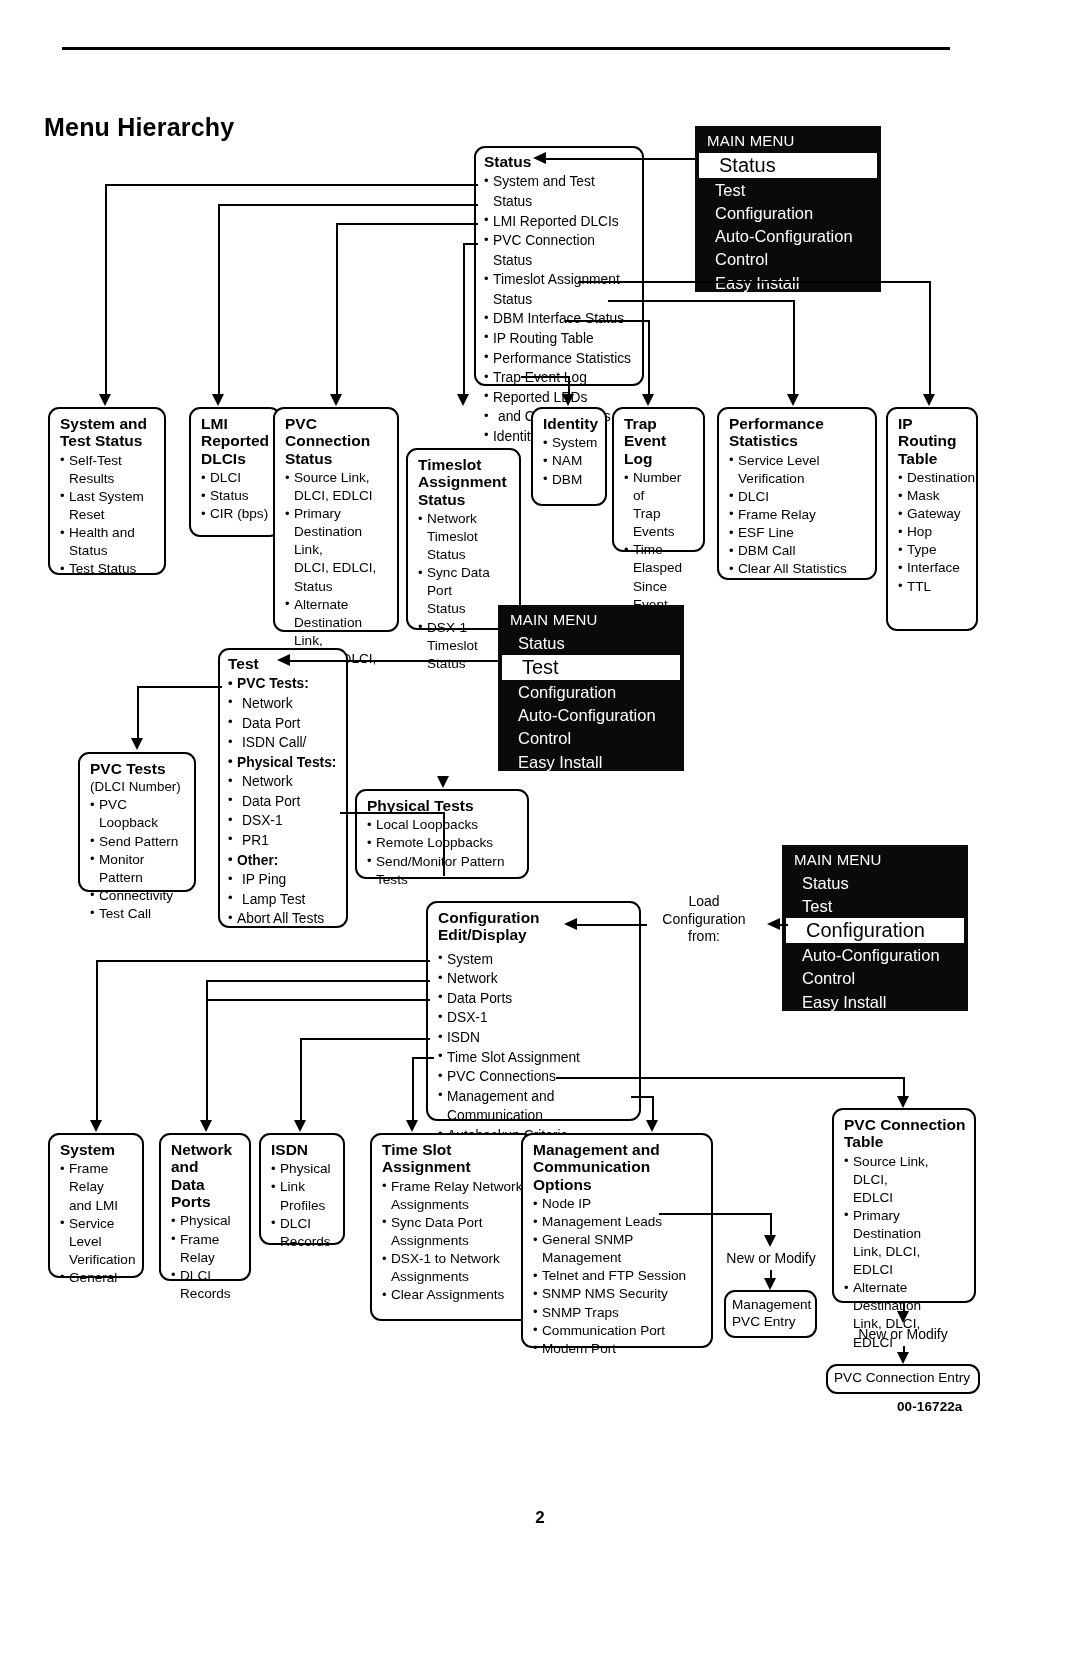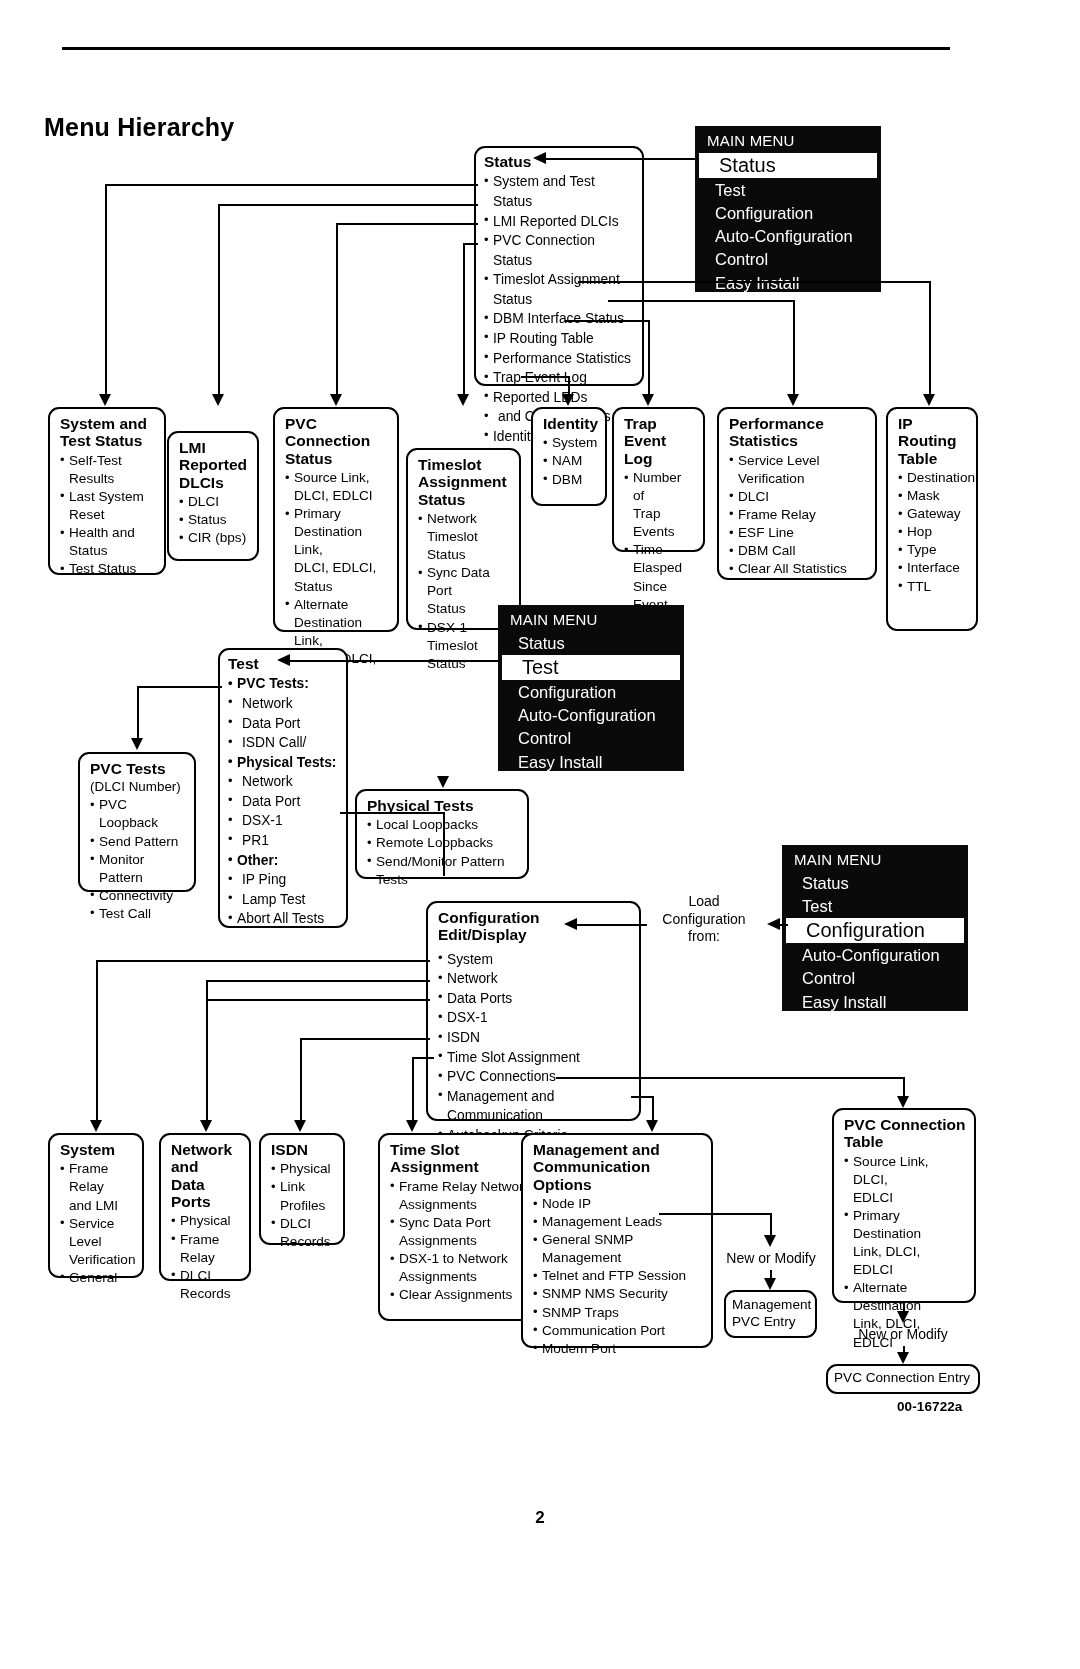--- a/index.html
+++ b/index.html
@@ -182,21 +182,21 @@
     <ul>
       <li>Self-Test Results</li>
       <li>Last System
 Reset</li>
       <li>Health and
 Status</li>
       <li>Test Status</li>
     </ul>
   </div>
 
-  <div class="box" style="left:167px; top:407px; width:92px; height:130px;margin-top:24px;">
+  <div class="box" style="left:189px; top:407px; width:92px; height:130px;">
     <div class="hd">LMI
 Reported
 DLCIs</div>
     <ul>
       <li>DLCI</li>
       <li>Status</li>
       <li>CIR (bps)</li>
     </ul>
   </div>
 
@@ -432,21 +432,21 @@
   <div class="box" style="left:259px; top:1133px; width:86px; height:112px;">
     <div class="hd">ISDN</div>
     <ul>
       <li>Physical</li>
       <li>Link Profiles</li>
       <li>DLCI
 Records</li>
     </ul>
   </div>
 
-  <div class="box" style="left:378px; top:1133px; width:164px; height:188px;">
+  <div class="box" style="left:370px; top:1133px; width:164px; height:188px;">
     <div class="hd">Time Slot
 Assignment</div>
     <ul>
       <li>Frame Relay Network
 Assignments</li>
       <li>Sync Data Port
 Assignments</li>
       <li>DSX-1 to Network
 Assignments</li>
       <li>Clear Assignments</li>

